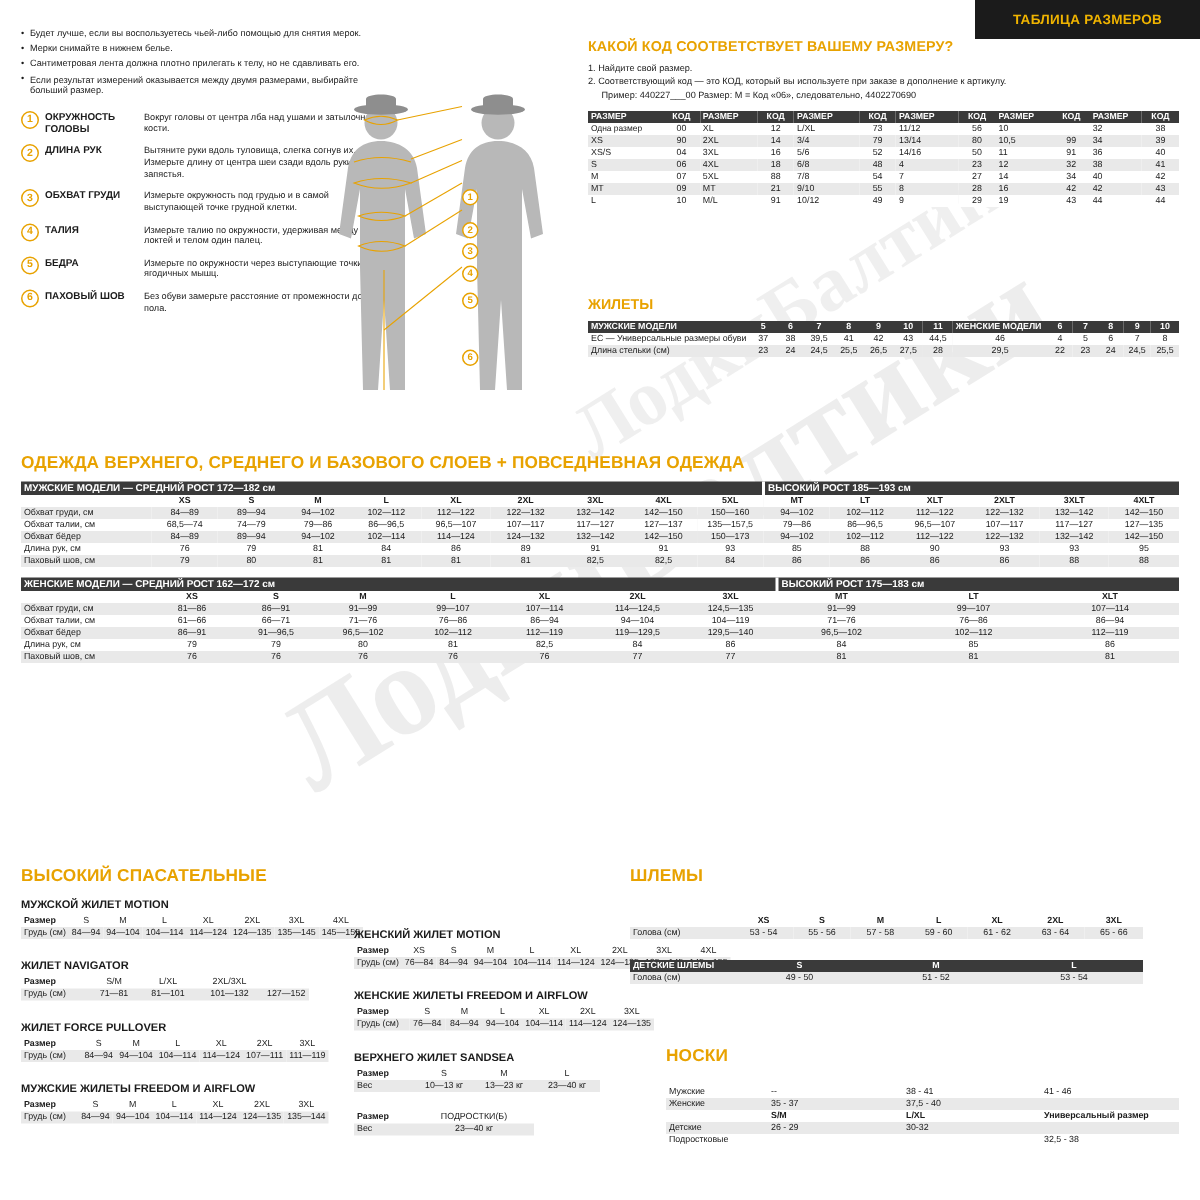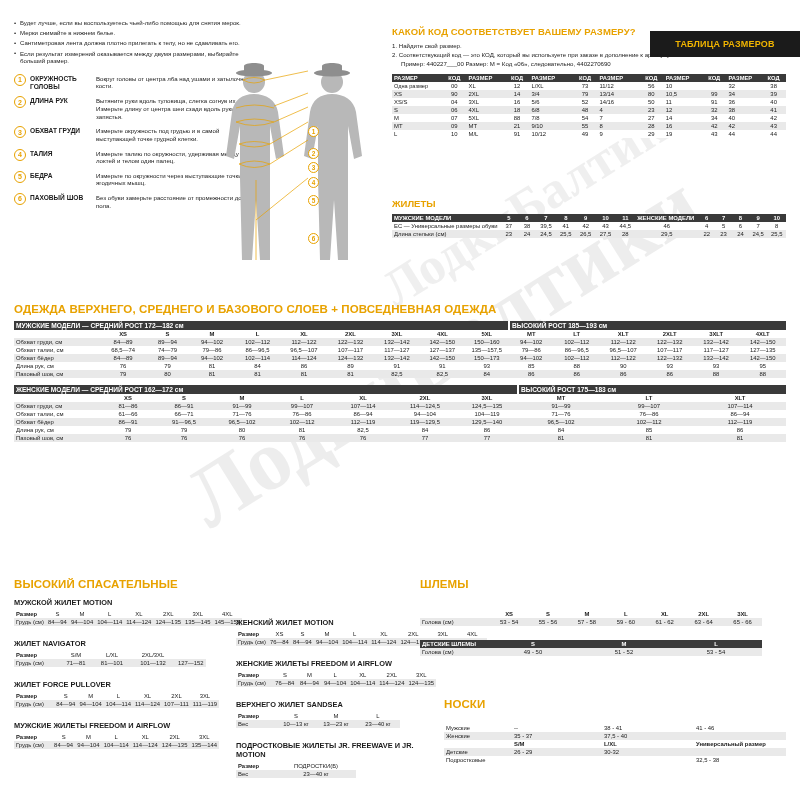--- a/index.html
+++ b/index.html
@@ -18,21 +18,20 @@
   
   .top-banner {
     position:absolute; right:0; top:0;
     width:150px; height:26px;
     background:#1b1b1b;
     color:#f0b400;
     font-weight:bold;
     font-size:9px;
     display:flex; align-items:center; justify-content:center;
     letter-spacing:.2px;
-    margin-top:31px;
   }
 
   
   .sec-title {
     font-weight:bold; font-size:11.5px; color:#e8a200;
     letter-spacing:.1px;
   }
   .sub-title {
     font-weight:bold; font-size:7.4px; color:#1b1b1b;
   }
@@ -765,21 +764,20 @@
             <td class="lbl">Вес</td>
             <td>10—13 кг</td>
             <td>13—23 кг</td>
             <td>23—40 кг</td>
           </tr>
         </tbody>
           </table>
       </div>
 
       <div style="margin-top:13px;">
-        <div class="sub-title">ПОДРОСТКОВЫЕ ЖИЛЕТЫ JR. FREEWAVE И JR. MOTION</div>
         <table style="margin-top:3px;">
           <tbody>
               <tr class="white">
             <td class="lbl" style="width:40px;font-weight:bold;">Размер</td>
             <td style="width:80px;">ПОДРОСТКИ(Б)</td>
           </tr>
           <tr class="zebra">
             <td class="lbl">Вес</td>
             <td>23—40 кг</td>
           </tr>

